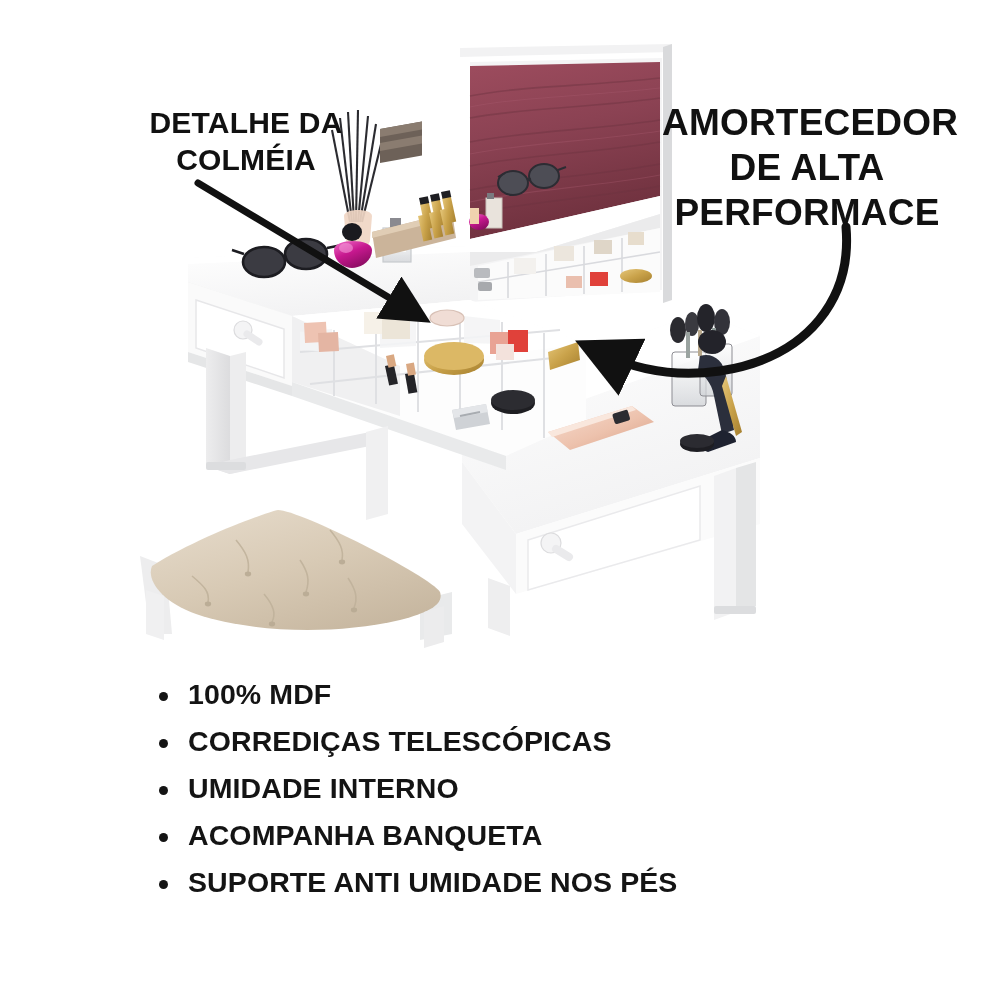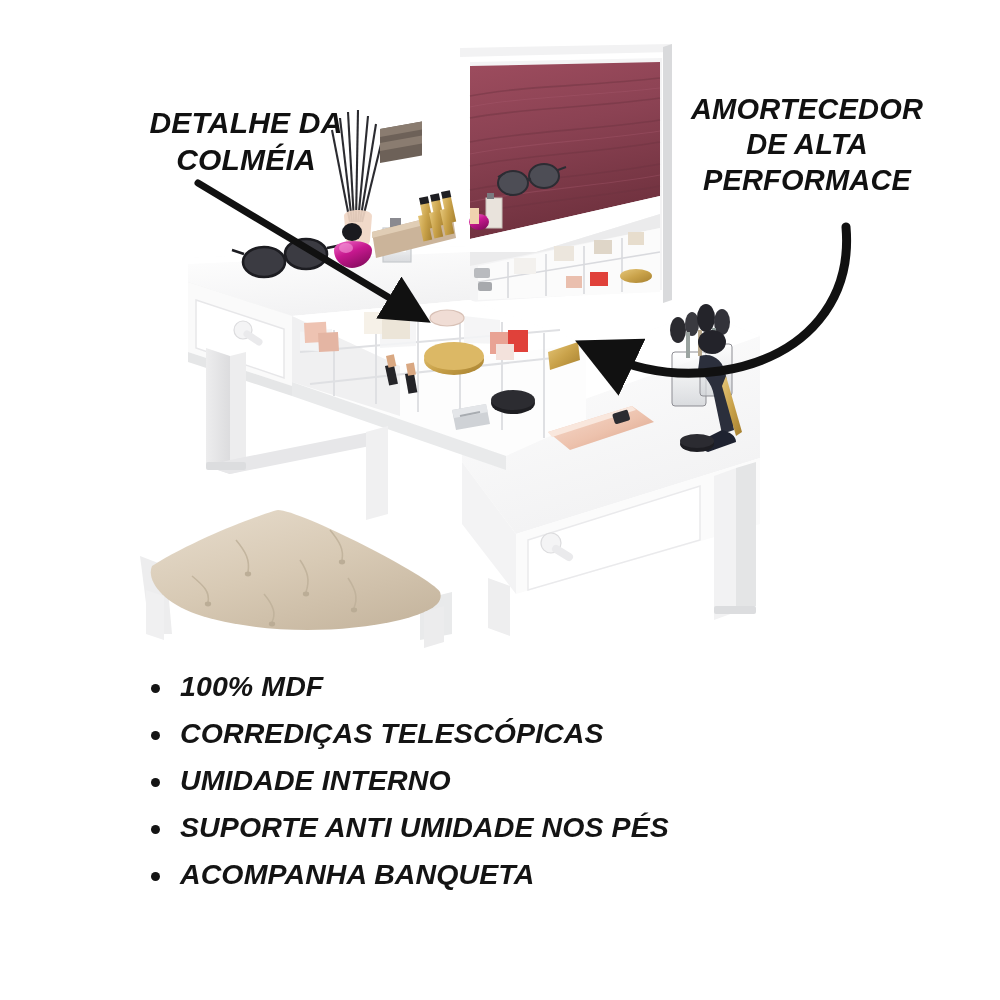--- a/index.html
+++ b/index.html
@@ -4,50 +4,50 @@
 <title>Penteadeira Infographic</title>
 <style>
   html,body{margin:0;padding:0;}
   body{
     width:1000px;height:1000px;
     background:#ffffff;
     font-family:"Liberation Sans","DejaVu Sans",sans-serif;
     overflow:hidden;
     position:relative;
   }
-  .stage{position:absolute;left:0;top:0;width:1000px;height:1000px;font-style:italic;}
+  .stage{position:absolute;left:0;top:0;width:1000px;height:1000px;}
 
   
   .callout{
     position:absolute;
     font-weight:bold;
     color:#111111;
     text-align:center;
     line-height:1.22;
     letter-spacing:.2px;
     white-space:pre-line;
   }
   #callout-left{
     left:96px;top:105px;width:300px;
     font-size:30px;
   }
   #callout-right{
-    left:662px;top:92px;width:290px;
-    font-size:29px;
+    left:662px;top:100px;width:290px;
+    font-size:37px;
   }
 
   
   .arrow-svg{position:absolute;pointer-events:none;}
   #arrow-left-wrap{left:190px;top:175px;width:260px;height:160px;}
   #arrow-right-wrap{left:560px;top:205px;width:300px;height:200px;}
 
   
   #feature-list{
     position:absolute;left:140px;top:663px;width:760px;
-    list-style:none;margin:0;padding:0;
+    list-style:none;margin:8px;padding:0;
   }
   #feature-list li{
     position:relative;
     padding-left:40px;
     font-size:28.5px;
     font-weight:bold;
     color:#141414;
     line-height:47px;
     letter-spacing:.1px;
     white-space:nowrap;
@@ -437,17 +437,17 @@
         <path d="M0,0 L7,3.5 L0,7 Z" fill="#111111"></path>
       </marker>
     </defs>
     <path d="M286,22 C292,92 250,152 160,166 C118,172 80,166 46,150" stroke="#111111" stroke-width="9" fill="none" stroke-linecap="round" marker-end="url(#headR)"></path>
   </svg>
 
   <ul id="feature-list">
     <li>100% MDF</li>
     <li>CORREDIÇAS TELESCÓPICAS</li>
     <li>UMIDADE INTERNO</li>
+    <li>ACOMPANHA BANQUETA</li>
     <li>SUPORTE ANTI UMIDADE NOS PÉS</li>
-    <li>ACOMPANHA BANQUETA</li>
   </ul>
 
 </div>
 
 </body></html>

